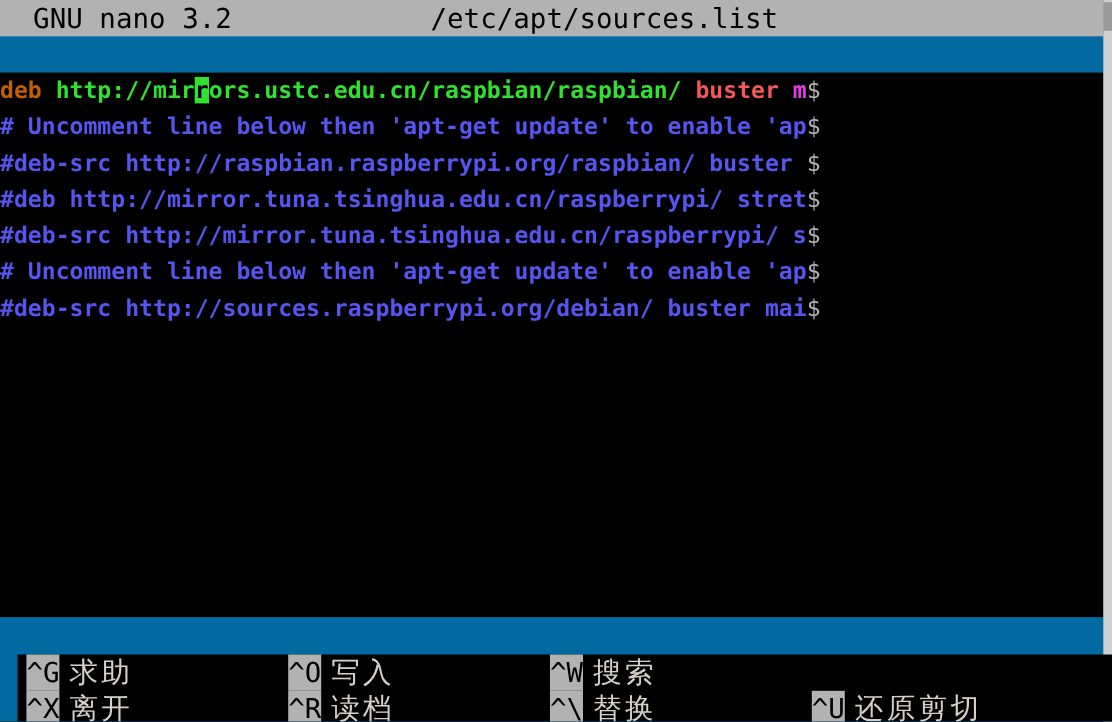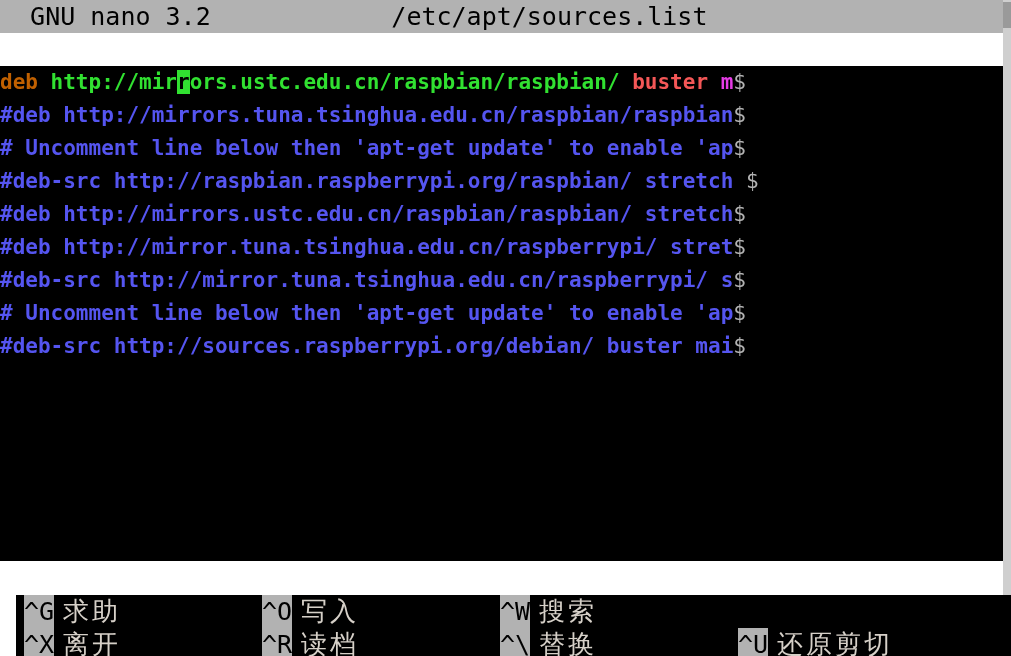--- a/index.html
+++ b/index.html
@@ -11,21 +11,21 @@
     width: 1011px;
     height: 656px;
     overflow: hidden;
     font-family: "DejaVu Sans Mono", "Liberation Mono", monospace;
   }
 
   #terminal {
     position: relative;
     width: 1011px;
     height: 656px;
-    background: #ffffff;
+    background: #0369a1;
     overflow: hidden;
   }
 
   
   #titlebar {
     position: absolute;
     left: 0;
     top: 0;
     width: 1003px;
     height: 33px;
@@ -139,24 +139,22 @@
 </style>
 </head>
 <body>
 
 <div id="terminal">
 
   <div id="titlebar"><span class="seg">  </span><span class="seg">GNU nano 3.2</span><span class="seg">            </span><span class="seg">/etc/apt/sources.list</span></div>
 
   <div id="textarea">
       <div class="line"><span class="tok c-deb">deb </span><span class="tok c-green">http://mir</span><span class="tok cursor">r</span><span class="tok c-green">ors.ustc.edu.cn/raspbian/raspbian/ </span><span class="tok c-red">buster </span><span class="tok c-magenta">m</span><span class="tok c-cont">$</span></div>
-      <div class="line"><span class="tok c-blue">#deb http://mirrors.tuna.tsinghua.edu.cn/raspbian/raspbian</span><span class="tok c-cont">$</span></div>
       <div class="line"><span class="tok c-blue"># Uncomment line below then 'apt-get update' to enable 'ap</span><span class="tok c-cont">$</span></div>
-      <div class="line"><span class="tok c-blue">#deb-src http://raspbian.raspberrypi.org/raspbian/ stretch </span><span class="tok c-cont">$</span></div>
-      <div class="line"><span class="tok c-blue">#deb http://mirrors.ustc.edu.cn/raspbian/raspbian/ stretch</span><span class="tok c-cont">$</span></div>
+      <div class="line"><span class="tok c-blue">#deb-src http://raspbian.raspberrypi.org/raspbian/ buster </span><span class="tok c-cont">$</span></div>
       <div class="line"><span class="tok c-blue">#deb http://mirror.tuna.tsinghua.edu.cn/raspberrypi/ stret</span><span class="tok c-cont">$</span></div>
       <div class="line"><span class="tok c-blue">#deb-src http://mirror.tuna.tsinghua.edu.cn/raspberrypi/ s</span><span class="tok c-cont">$</span></div>
       <div class="line"><span class="tok c-blue"># Uncomment line below then 'apt-get update' to enable 'ap</span><span class="tok c-cont">$</span></div>
       <div class="line"><span class="tok c-blue">#deb-src http://sources.raspberrypi.org/debian/ buster mai</span><span class="tok c-cont">$</span></div>
     </div>
 
   <div id="scrollbar">
     <div id="scrollbar-thumb"></div>
   </div>
 

